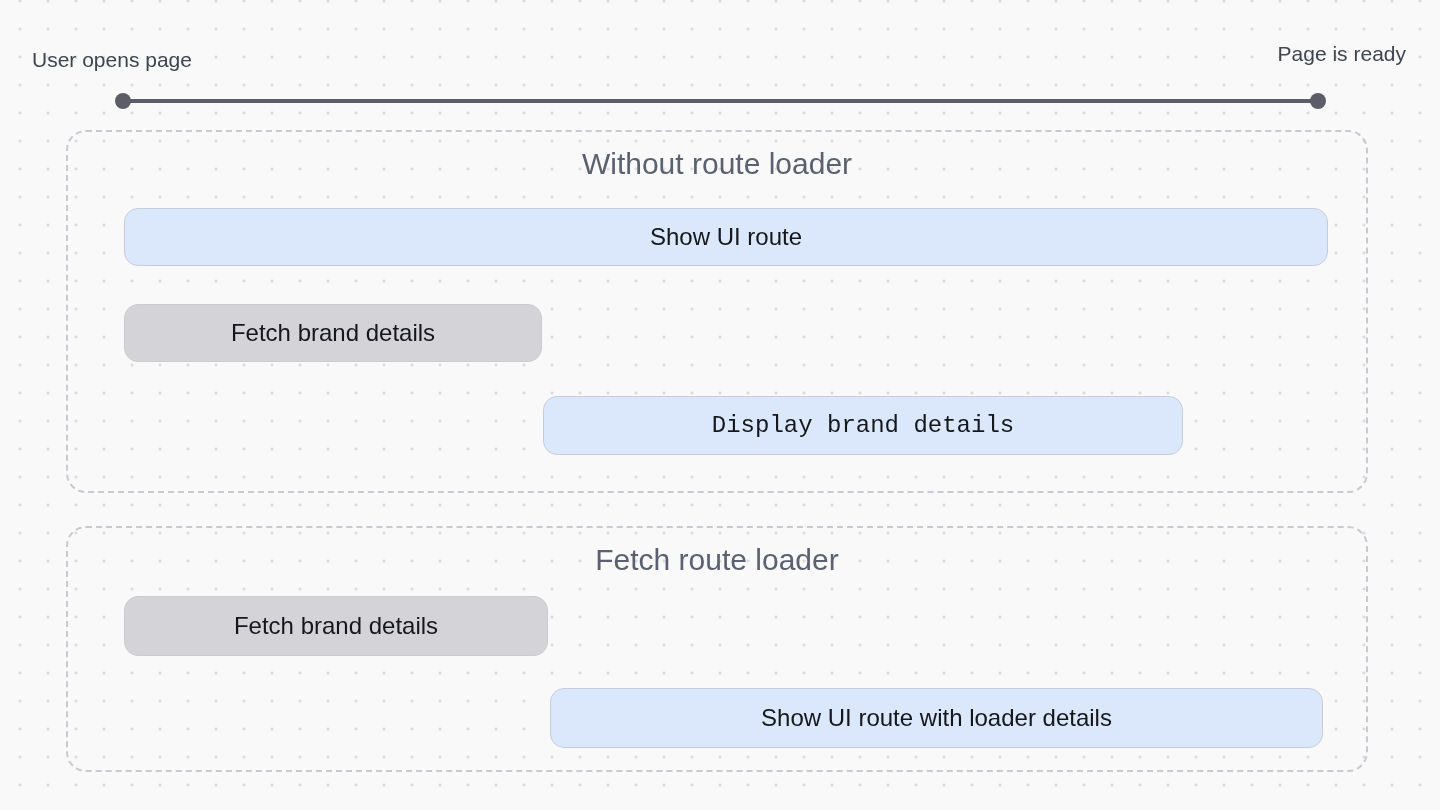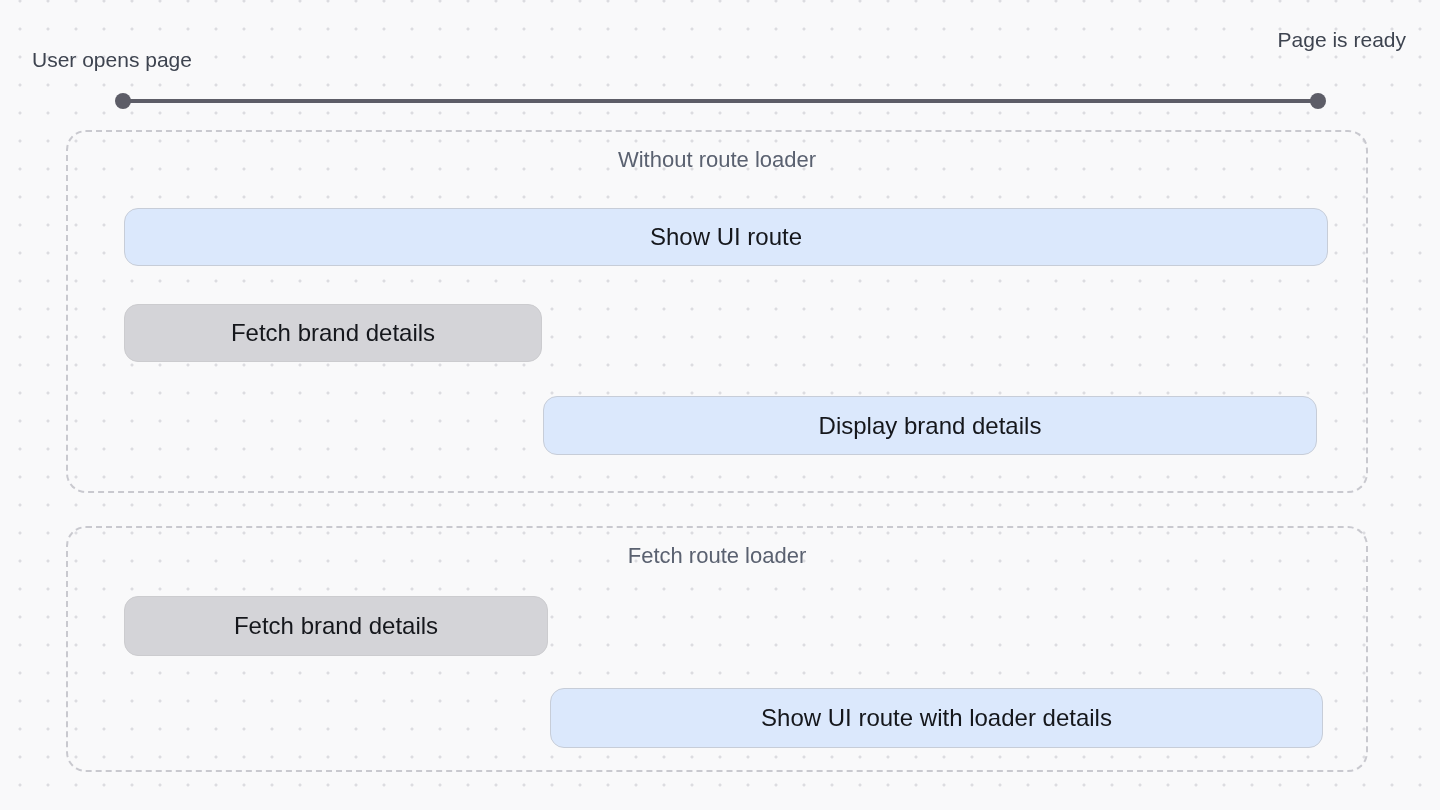--- a/index.html
+++ b/index.html
@@ -21,21 +21,21 @@
   }
 
   
   .tl-label {
     position: absolute;
     font-size: 21px;
     color: #3e4450;
     white-space: nowrap;
   }
   .tl-label.start { left: 32px; top: 48px; }
-  .tl-label.end   { right: 34px; top: 28px; margin-left: 40px; }
+  .tl-label.end   { right: 34px; top: 42px; margin-left: 40px; }
 
   .tl-line {
     position: absolute;
     left: 123px;
     top: 99px;
     width: 1195px;
     height: 4px;
     background: #5d5d67;
     border-radius: 2px;
   }
@@ -59,21 +59,21 @@
     border-radius: 20px;
     box-sizing: border-box;
   }
   .panel-1 { top: 130px; height: 363px; }
   .panel-2 { top: 526px; height: 246px; }
 
   .panel-title {
     margin: 0;
     padding-top: 15px;
     text-align: center;
-    font-size: 22px;
+    font-size: 30px;
     font-weight: 400;
     color: #5a6170;
   }
 
   
   .bar {
     position: absolute;
     box-sizing: border-box;
     border: 1.5px solid transparent;
     border-radius: 14px;
@@ -101,21 +101,21 @@
 
   <section class="panel panel-1">
     <h2 class="panel-title">Without route loader</h2>
 
     <div class="bar" style="left: 56px; top: 76px; width: 1204px; height: 58px; background: rgb(219, 232, 252); border-color: rgb(199, 205, 216); align-items: center;">
       <span class="bar-label">Show UI route</span>
     </div>
     <div class="bar" style="left: 56px; top: 172px; width: 418px; height: 58px; background: rgb(212, 212, 216); border-color: rgb(204, 204, 207);">
       <span class="bar-label">Fetch brand details</span>
     </div>
-    <div class="bar" style="left: 475px; top: 264px; width: 774px; height: 59px; background: rgb(219, 232, 252); border-color: rgb(199, 205, 216);">
+    <div class="bar" style="left: 475px; top: 264px; width: 640px; height: 59px; background: rgb(219, 232, 252); border-color: rgb(199, 205, 216); font-family: Liberation Mono, monospace;">
       <span class="bar-label">Display brand details</span>
     </div>
   </section>
 
   <section class="panel panel-2">
     <h2 class="panel-title">Fetch route loader</h2>
 
     <div class="bar" style="left: 56px; top: 68px; width: 424px; height: 60px; background: rgb(212, 212, 216); border-color: rgb(204, 204, 207);">
       <span class="bar-label">Fetch brand details</span>
     </div>

